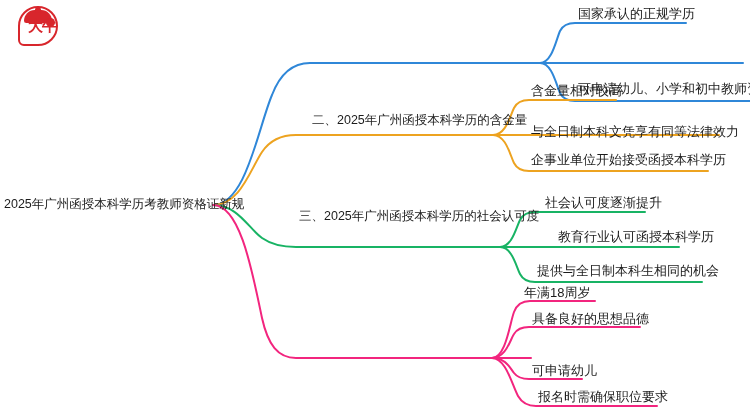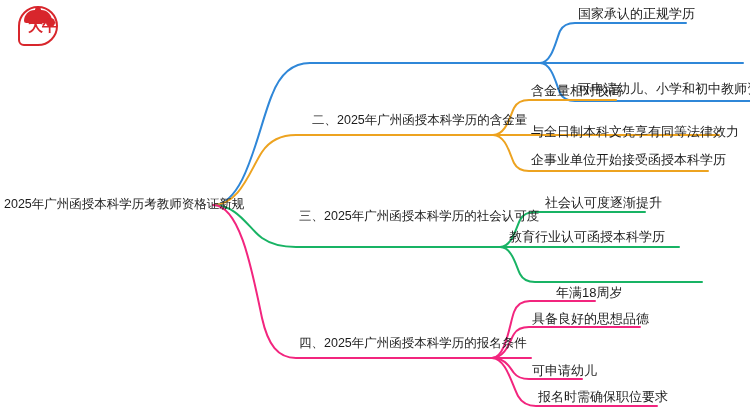--- a/index.html
+++ b/index.html
@@ -183,21 +183,21 @@
   <div class="node leaf-node" style="left:578px; top:6px;">国家承认的正规学历</div>
   <div class="node leaf-node" style="left:578px; top:81px;">可申请幼儿、小学和初中教师资格证</div>
 
   <div class="node branch-node" style="left:312px; top:112px;">二、2025年广州函授本科学历的含金量</div>
   <div class="node leaf-node" style="left:531px; top:83px;">含金量相对较高</div>
   <div class="node leaf-node" style="left:531px; top:124px;">与全日制本科文凭享有同等法律效力</div>
   <div class="node leaf-node" style="left:531px; top:152px;">企事业单位开始接受函授本科学历</div>
 
   <div class="node branch-node" style="left:299px; top:208px;">三、2025年广州函授本科学历的社会认可度</div>
   <div class="node leaf-node" style="left:537px; top:195px;margin-left:8px;">社会认可度逐渐提升</div>
-  <div class="node leaf-node" style="left:509px; top:229px;">教育行业认可函授本科学历</div>
-
-  <div class="node branch-node" style="left:299px; top:335px;">四、2025年广州函授本科学历的报名条件</div>
-  <div class="node leaf-node" style="left:556px; top:285px;">年满18周岁</div>
+  <div class="node leaf-node" style="left:558px; top:229px;">教育行业认可函授本科学历</div>
+  <div class="node leaf-node" style="left:537px; top:263px;">提供与全日制本科生相同的机会</div>
+
+  <div class="node leaf-node" style="left:524px; top:285px;">年满18周岁</div>
   <div class="node leaf-node" style="left:532px; top:311px;">具备良好的思想品德</div>
   <div class="node leaf-node" style="left:532px; top:363px;">可申请幼儿</div>
   <div class="node leaf-node" style="left:538px; top:389px;">报名时需确保职位要求</div>
 
 </div>
 
 </body></html>

